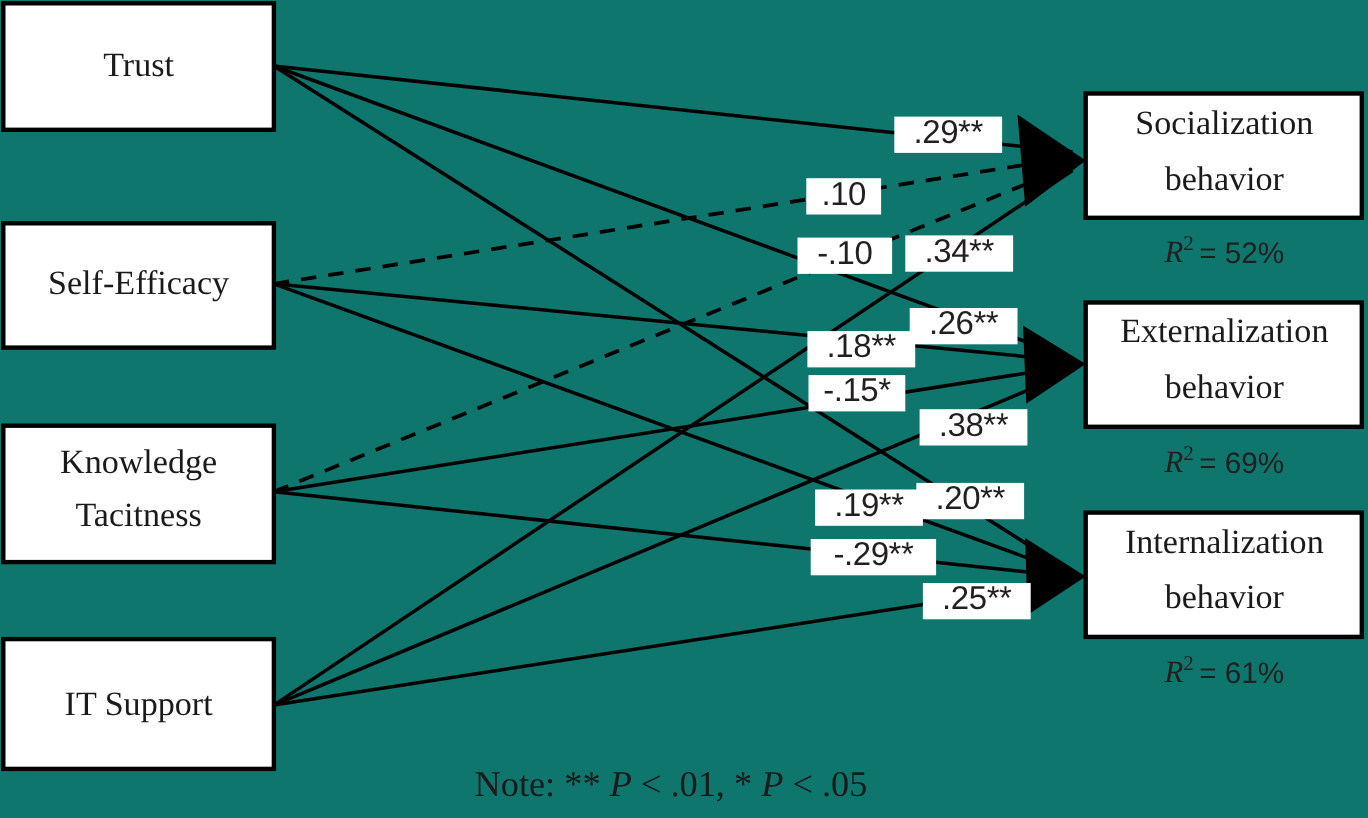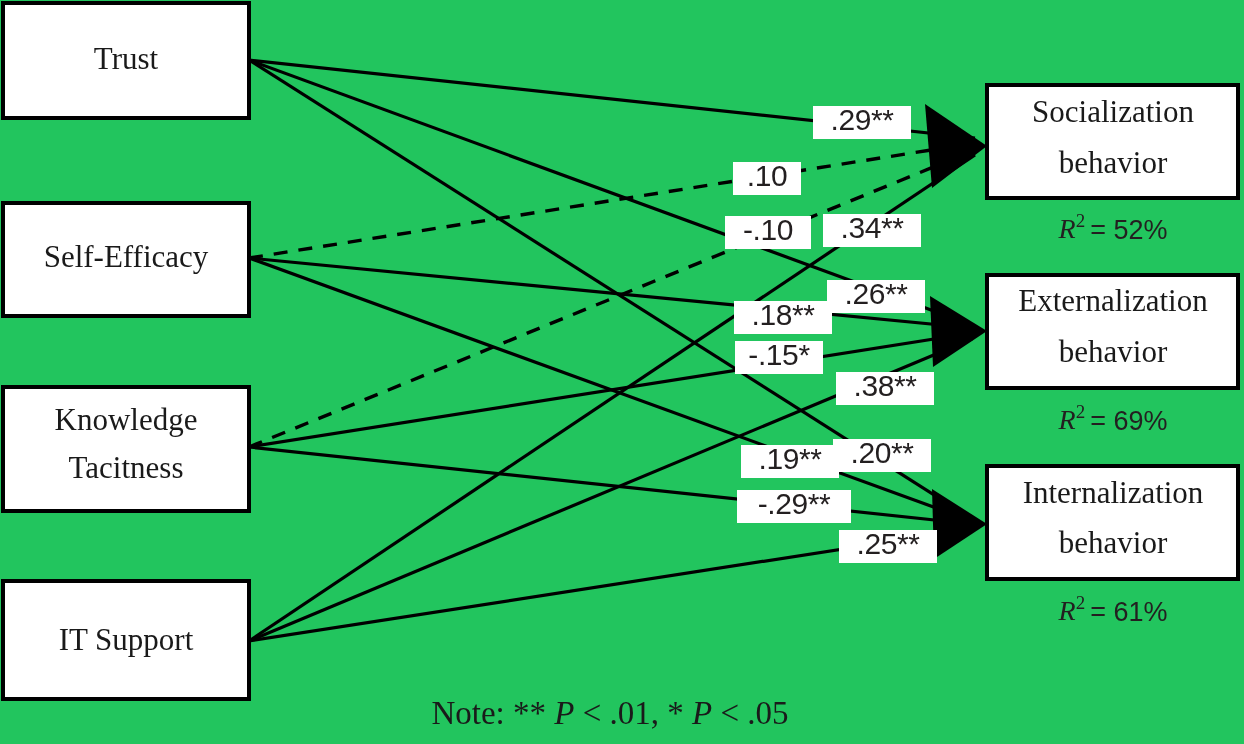--- a/index.html
+++ b/index.html
@@ -8,21 +8,21 @@
     padding: 0;
     background: #ffffff;
   }
   body {
     font-family: "Liberation Serif", serif;
   }
   #diagram-root {
     position: relative;
     width: 1244px;
     height: 744px;
-    background: #22c55e;
+    background: #0f766e;
     overflow: hidden;
   }
   svg.diagram-canvas {
     position: absolute;
     top: 0;
     left: 0;
     width: 1244px;
     height: 744px;
     display: block;
   }

